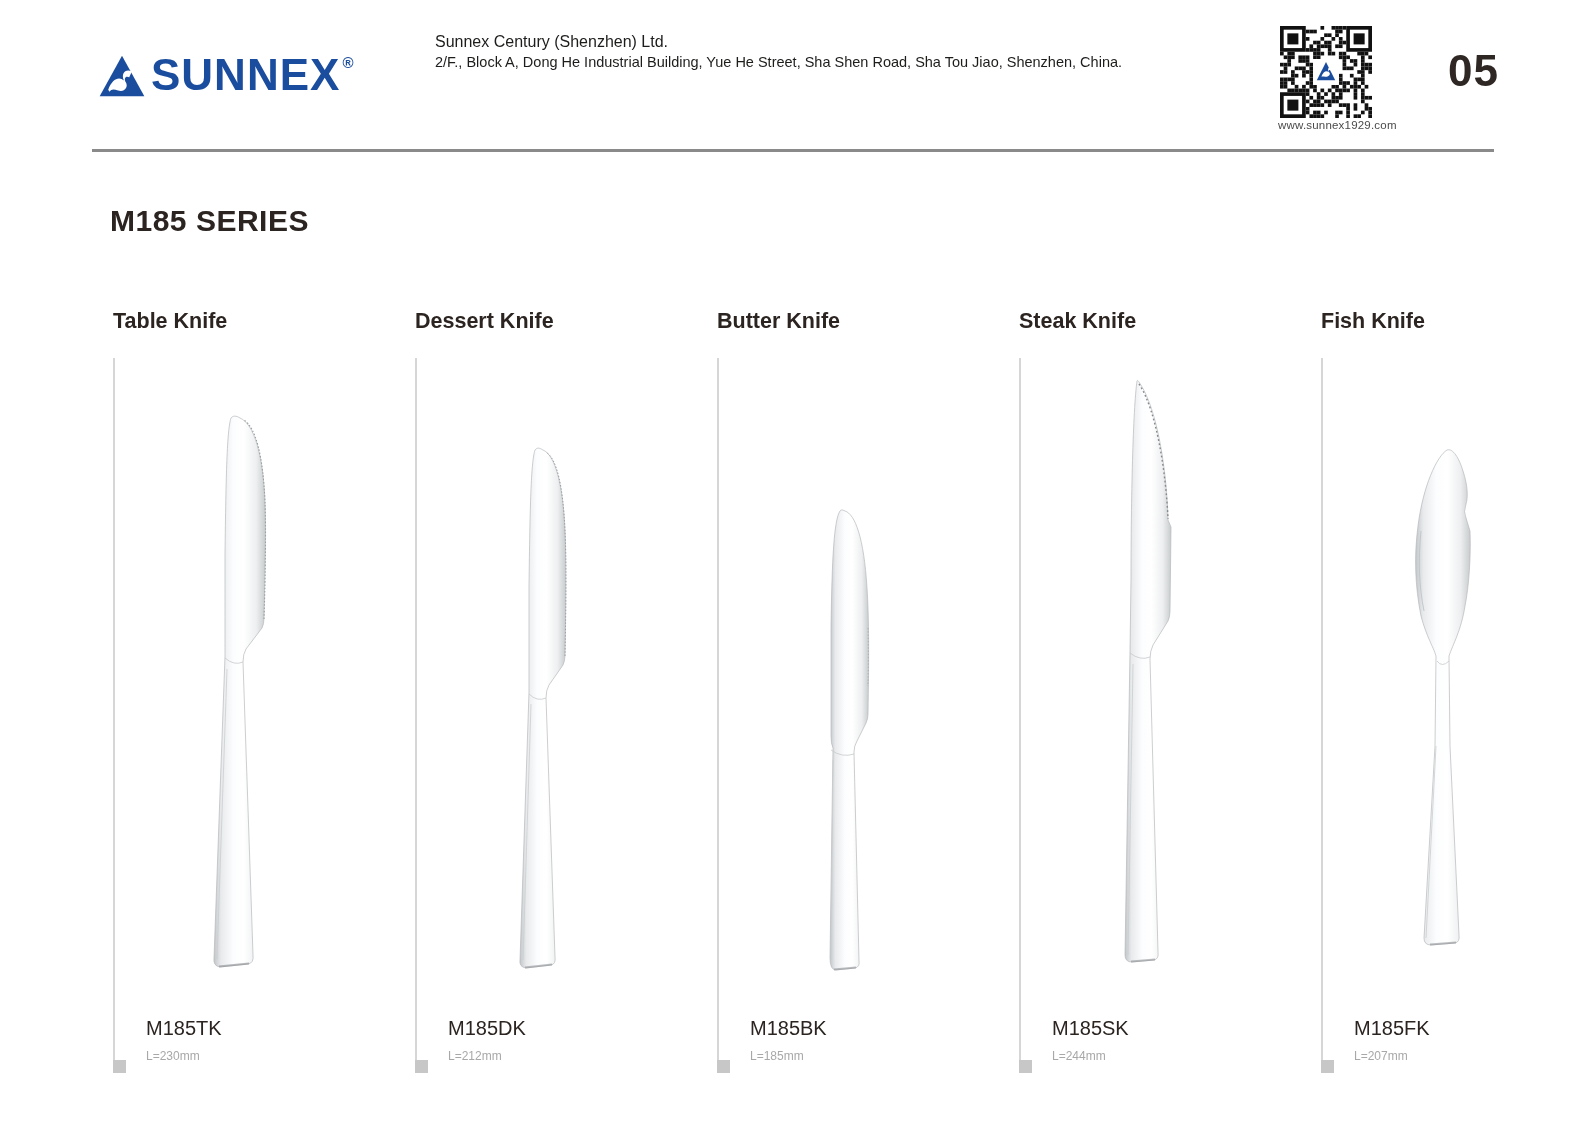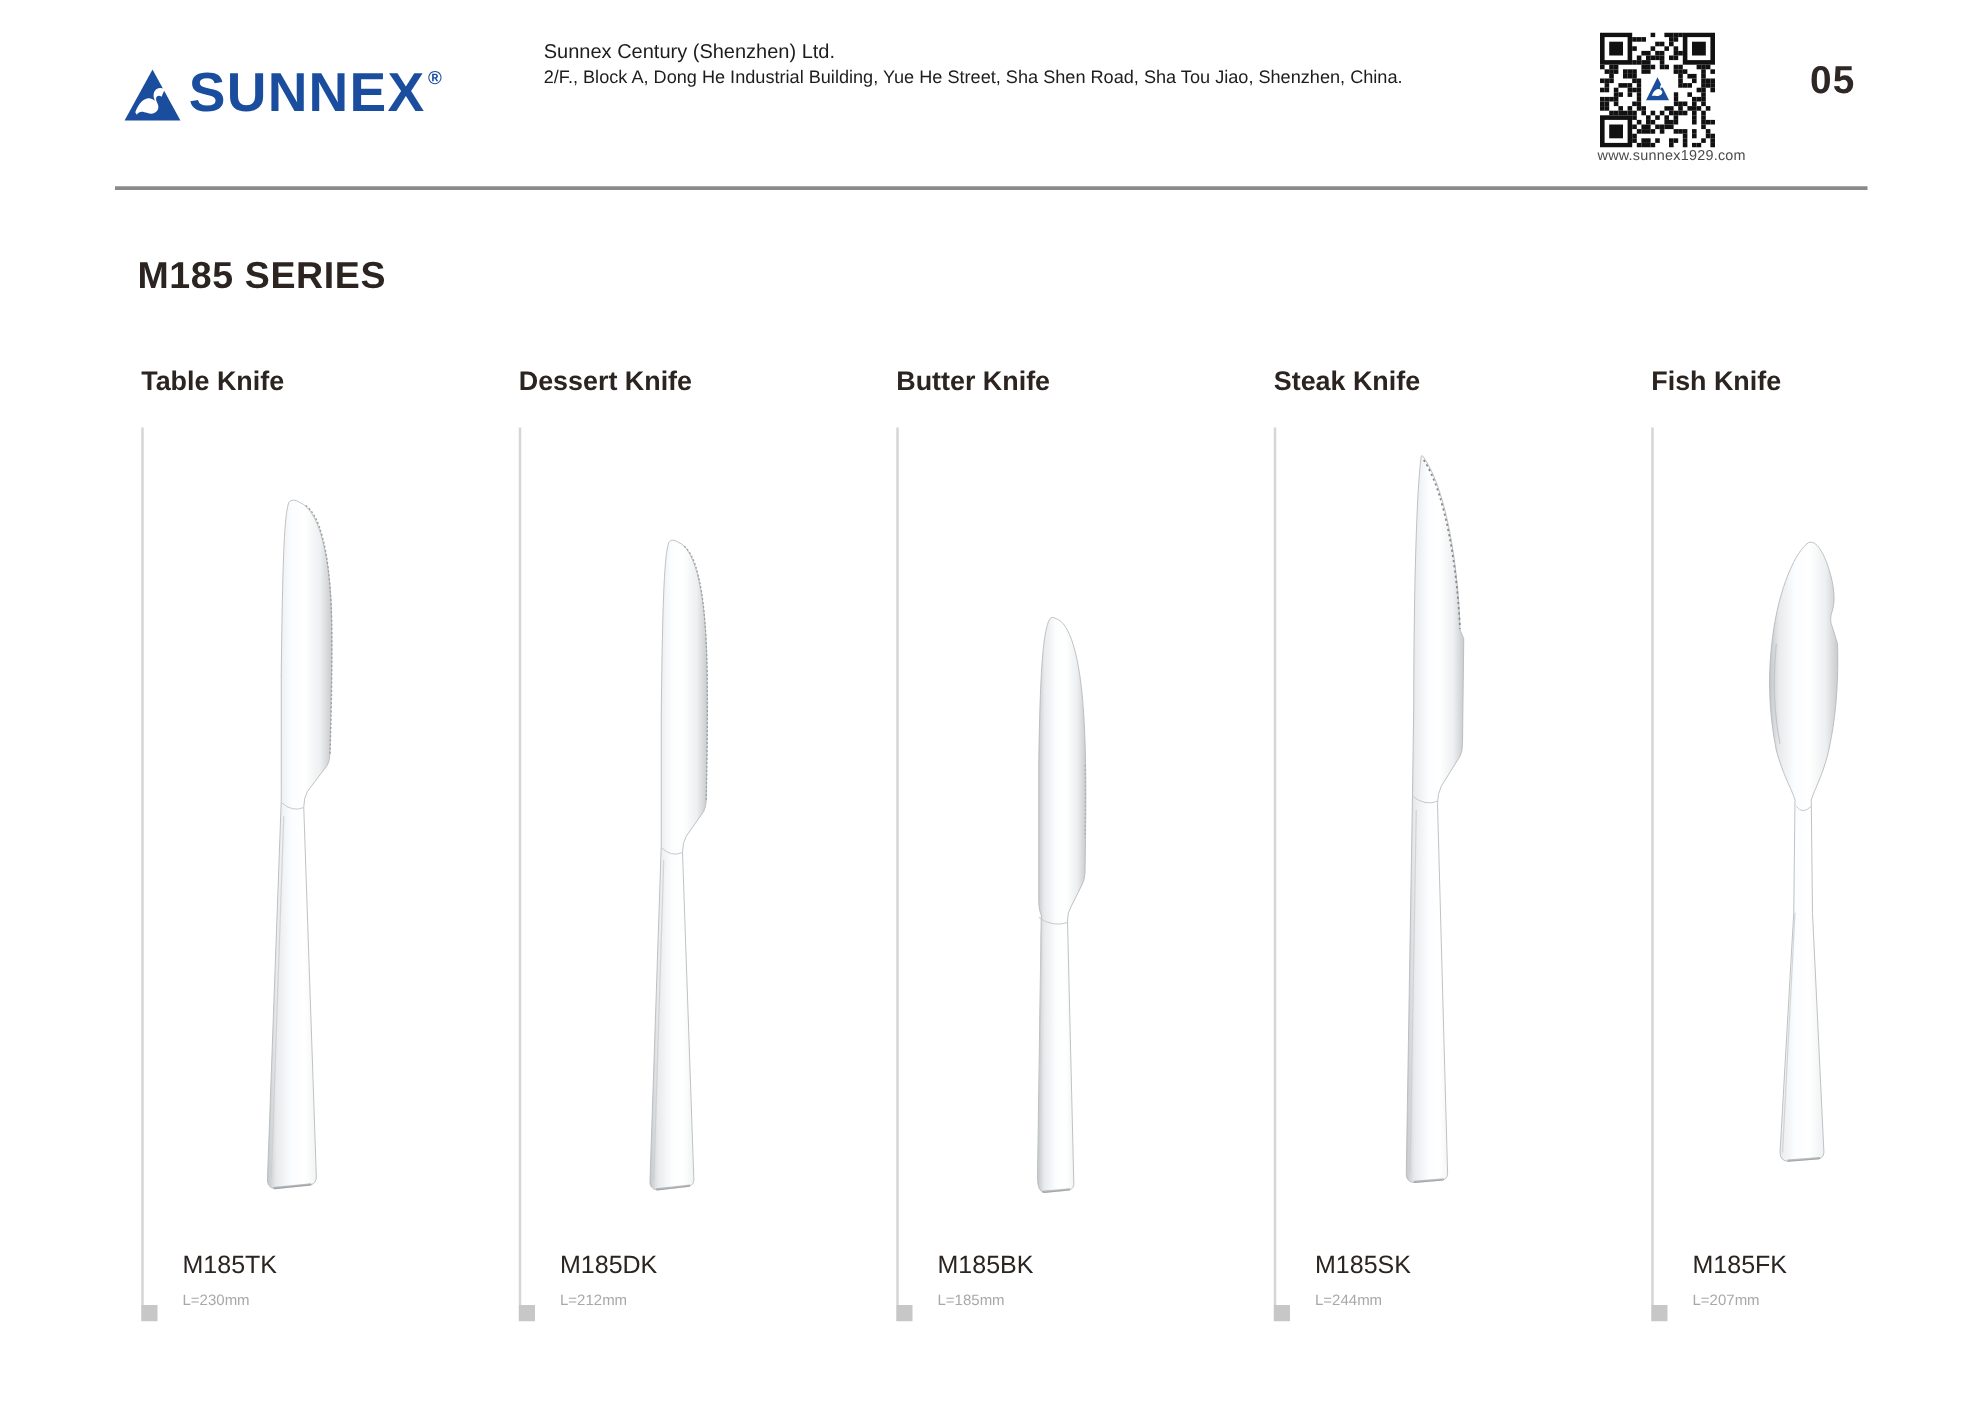--- a/index.html
+++ b/index.html
@@ -10,28 +10,28 @@
   .logo-wrap{left:99px;top:50px;display:flex;align-items:center}
   .logo-tri{width:46px;height:48px;margin-top:2px}
   .logo-text{font-size:44px;font-weight:bold;color:#1b4d9e;letter-spacing:1px;line-height:48px;margin-left:6px}
   .logo-reg{font-size:15px;font-weight:bold;color:#1b4d9e;vertical-align:22px;margin-left:2px}
   .company{left:435px;top:31px;line-height:21px;font-size:14.5px;color:#1d1d1b}
   .company .cname{font-weight:normal;font-size:16px}
   .company .wline span{margin-right:18px}
   .qr-block{left:1278px;top:26px;width:96px;text-align:center}
   .qr-block svg{width:92px;height:92px;display:block;margin:0 auto}
   .qr-caption{font-size:11.5px;color:#4a4a4a;margin-top:1px;letter-spacing:.2px}
-  .page-num{left:1448px;top:46px;font-size:31px;font-weight:bold;color:#2e2723;letter-spacing:1px}
+  .page-num{left:1448px;top:46px;font-size:44px;font-weight:bold;color:#2e2723;letter-spacing:1px}
   .hrule{left:92px;top:149px;width:1402px;height:2.5px;background:#8a8a8a}
 
   
   .series-title{left:110px;top:204px;font-size:30px;font-weight:bold;color:#2b2421;letter-spacing:.5px}
 
   
-  .col{position:absolute;top:0;width:300px;height:864px}
+  .col{position:absolute;top:16px;width:300px;height:864px}
   .col .pname{position:absolute;left:0;top:293px;font-size:21.5px;font-weight:bold;color:#2b2421;white-space:nowrap}
   .col .vline{position:absolute;left:0;top:342px;width:2px;height:702px;background:#d6d6d6}
   .col .pcode{position:absolute;left:33px;top:1001px;font-size:20px;font-weight:normal;color:#2b2421}
   .col .plen{position:absolute;left:33px;top:1033px;font-size:12px;color:#a8a8a8}
   .col .sq{position:absolute;left:0;top:1044px;width:13px;height:13px;background:#c7c7c7}
   .knife{position:absolute}
 </style>
 </head>
 <body>
 

